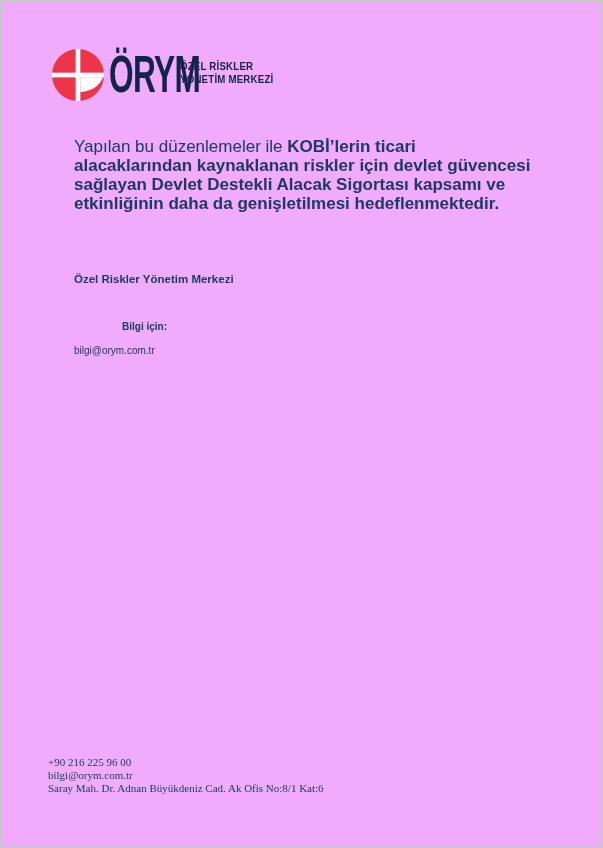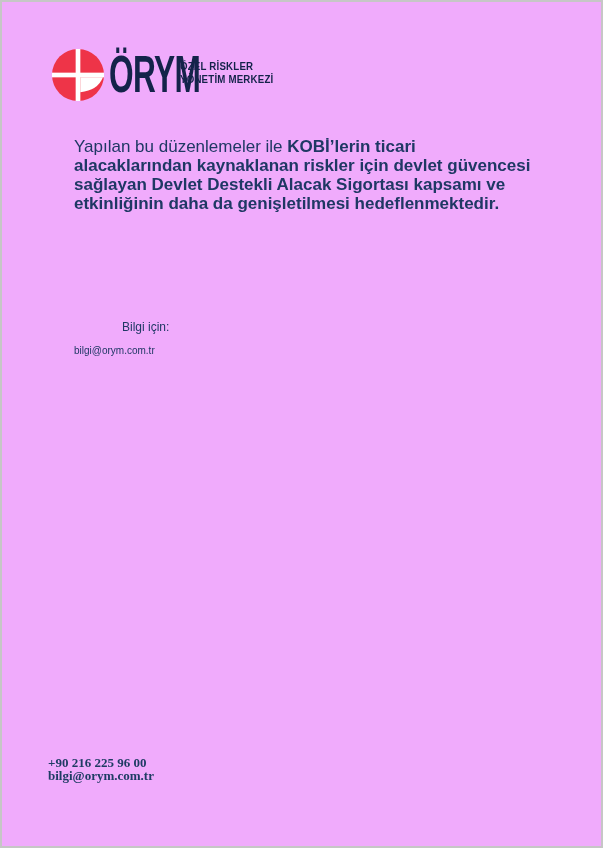--- a/index.html
+++ b/index.html
@@ -85,43 +85,43 @@
     color: #1f3864;
     font-size: 11.5px;
     font-weight: 700;
     line-height: 19px;
   }
   .info-label {
     position: absolute;
     left: 72px;
     top: 318px;
     color: #1f3864;
-    font-size: 12px;
-    font-weight: 400;
+    font-size: 10px;
+    font-weight: 700;
     line-height: 14px;
     padding-left: 48px;
   }
   .info-email {
     position: absolute;
     left: 72px;
     top: 342px;
     color: #1f3864;
     font-size: 10px;
     line-height: 14px;
   }
 
   
   .page-footer {
     position: absolute;
     left: 46px;
     top: 754px;
     color: #1f3c64;
     font-family: "Liberation Serif", serif;
-    font-weight: 700;
-    font-size: 13px;
+    font-weight: 400;
+    font-size: 11px;
     line-height: 13px;
   }
   .page-footer div { white-space: nowrap; }
 </style>
 </head>
 <body>
 
 <div class="page">
 
   <div class="logo">
@@ -134,22 +134,24 @@
     <span class="logo-wordmark">ÖRYM</span>
     <div class="logo-tagline">
       <div>ÖZEL RİSKLER</div>
       <div>YÖNETİM MERKEZİ</div>
     </div>
   </div>
 
   <p class="doc-paragraph"><span>Yapılan bu düzenlemeler ile </span><span class="bold">KOBİ’lerin ticari alacaklarından kaynaklanan riskler için devlet güvencesi sağlayan Devlet Destekli Alacak Sigortası kapsamı ve etkinliğinin daha da genişletilmesi hedeflenmektedir.</span></p>
 
 
+  <div class="signature-line">Özel Riskler Yönetim Merkezi</div>
 
   <div class="info-label">Bilgi için:</div>
   <div class="info-email">bilgi@orym.com.tr</div>
 
   <div class="page-footer">
     <div>+90 216 225 96 00</div>
     <div>bilgi@orym.com.tr</div>
+    <div>Saray Mah. Dr. Adnan Büyükdeniz Cad. Ak Ofis No:8/1 Kat:6</div>
   </div>
 
 </div>
 
 </body></html>

